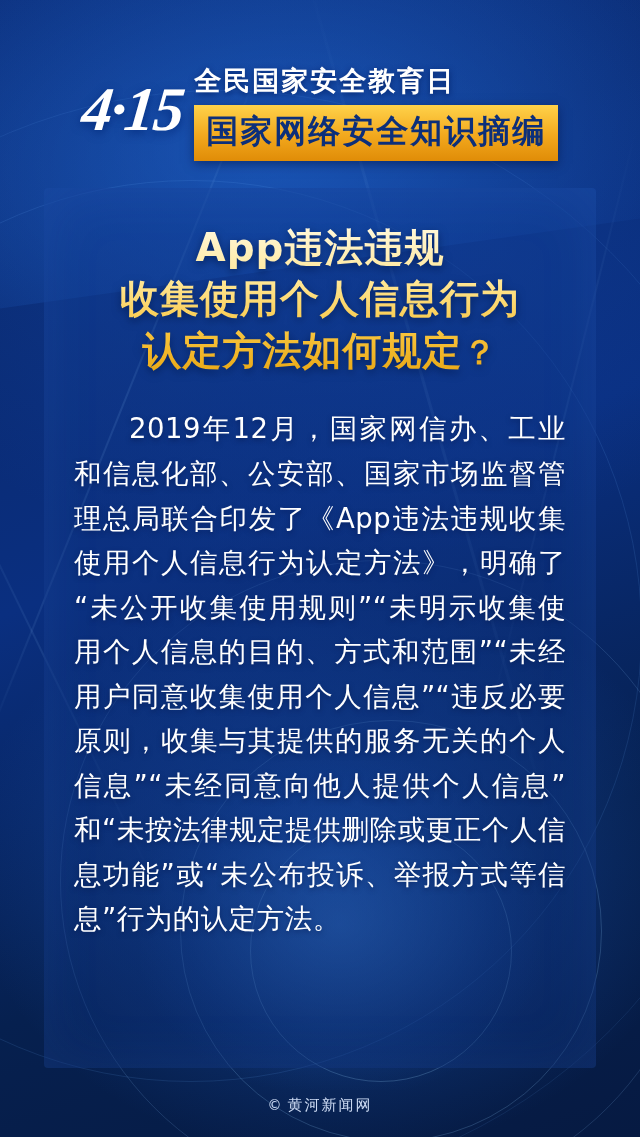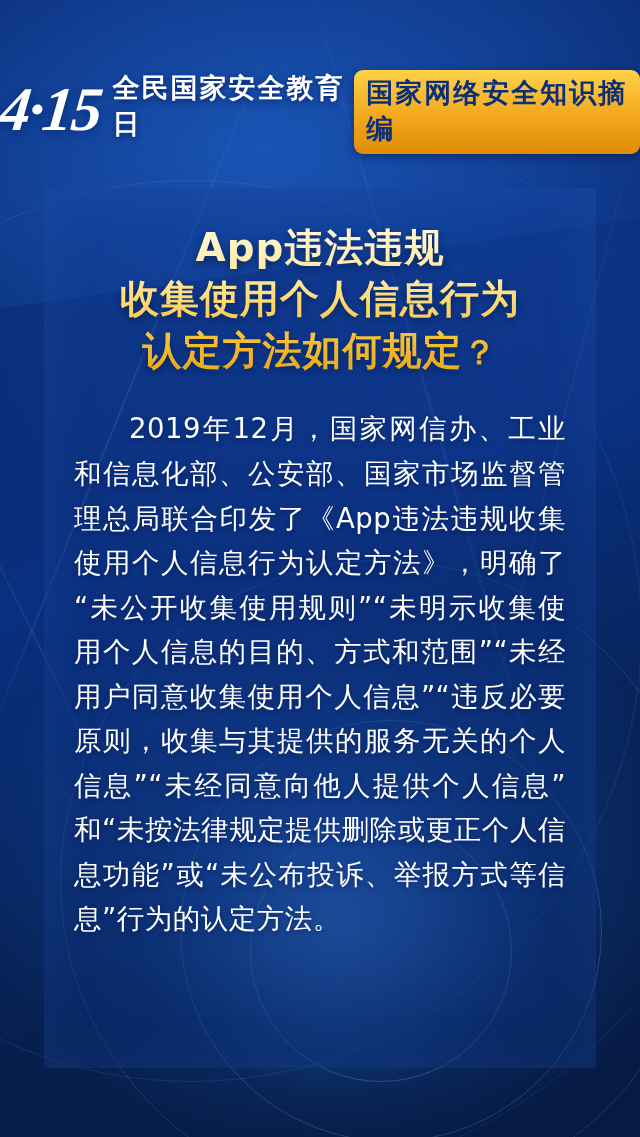--- a/index.html
+++ b/index.html
@@ -79,41 +79,41 @@
     font-weight: bold;
     letter-spacing: -2px;
     color: #ffffff;
     text-shadow: 0 3px 10px rgba(0,40,120,0.8);
     transform: skewX(-6deg);
     line-height: 1;
     padding-bottom: 6px;
   }
   .header-texts {
     display: flex;
-    flex-direction: row;
+    flex-direction: column;
     gap: 6px;
   }
   .header-line1 {
     font-family: "DejaVu Sans", sans-serif;
     font-weight: bold;
     font-size: 27px;
     letter-spacing: 2px;
     color: #ffffff;
     text-shadow: 0 2px 6px rgba(0,30,100,0.9);
   }
   .header-line2 {
     display: inline-block;
     background: linear-gradient(180deg, #ffd24a 0%, #f2a81d 55%, #e08c07 100%);
     color: #0c2f7a;
     font-family: "DejaVu Sans", sans-serif;
     font-weight: bold;
-    font-size: 27px;
+    font-size: 32px;
     letter-spacing: 2px;
     padding: 5px 12px 7px 12px;
-    border-radius: 9px;
+    border-radius: 0;
     box-shadow: 0 3px 10px rgba(0,20,70,0.55);
     text-shadow: none;
   }
 
   
   .card {
     position: absolute;
     left: 44px;
     top: 188px;
     width: 552px;
@@ -200,14 +200,17 @@
     <div class="card-title">
       <div>App违法违规</div>
       <div>收集使用个人信息行为</div>
       <div>
         <span>认定方法如何规定</span><span class="q">？</span>
       </div>
     </div>
     <div class="body-text">2019年12月，国家网信办、工业和信息化部、公安部、国家市场监督管理总局联合印发了《App违法违规收集使用个人信息行为认定方法》，明确了“未公开收集使用规则”“未明示收集使用个人信息的目的、方式和范围”“未经用户同意收集使用个人信息”“违反必要原则，收集与其提供的服务无关的个人信息”“未经同意向他人提供个人信息”和“未按法律规定提供删除或更正个人信息功能”或“未公布投诉、举报方式等信息”行为的认定方法。</div>
   </div>
 
+  <div class="footer">
+    <span class="mark">©</span><span>黄河新闻网</span>
+  </div>
 
 </div>
 
 </body></html>

